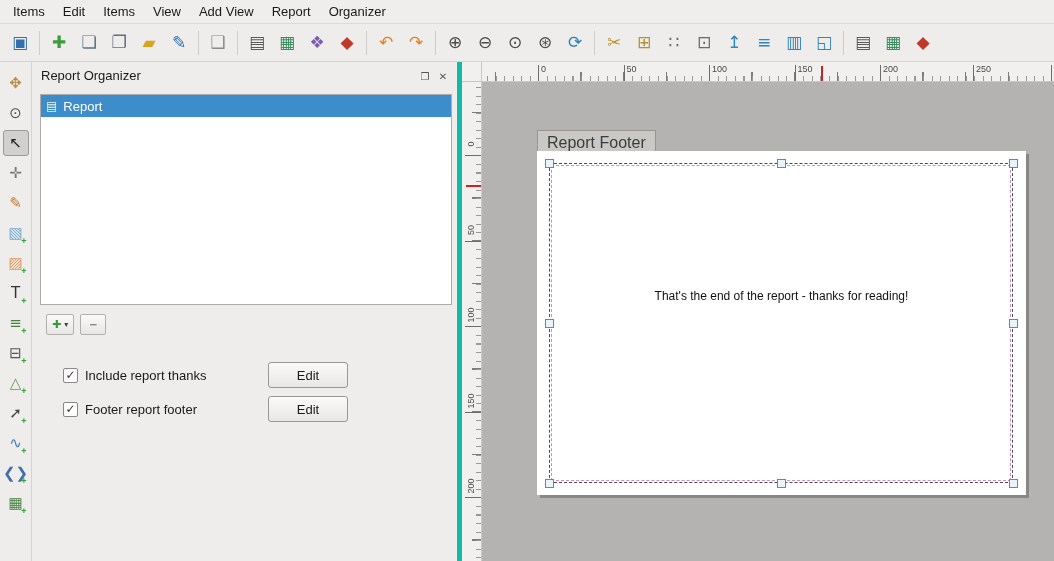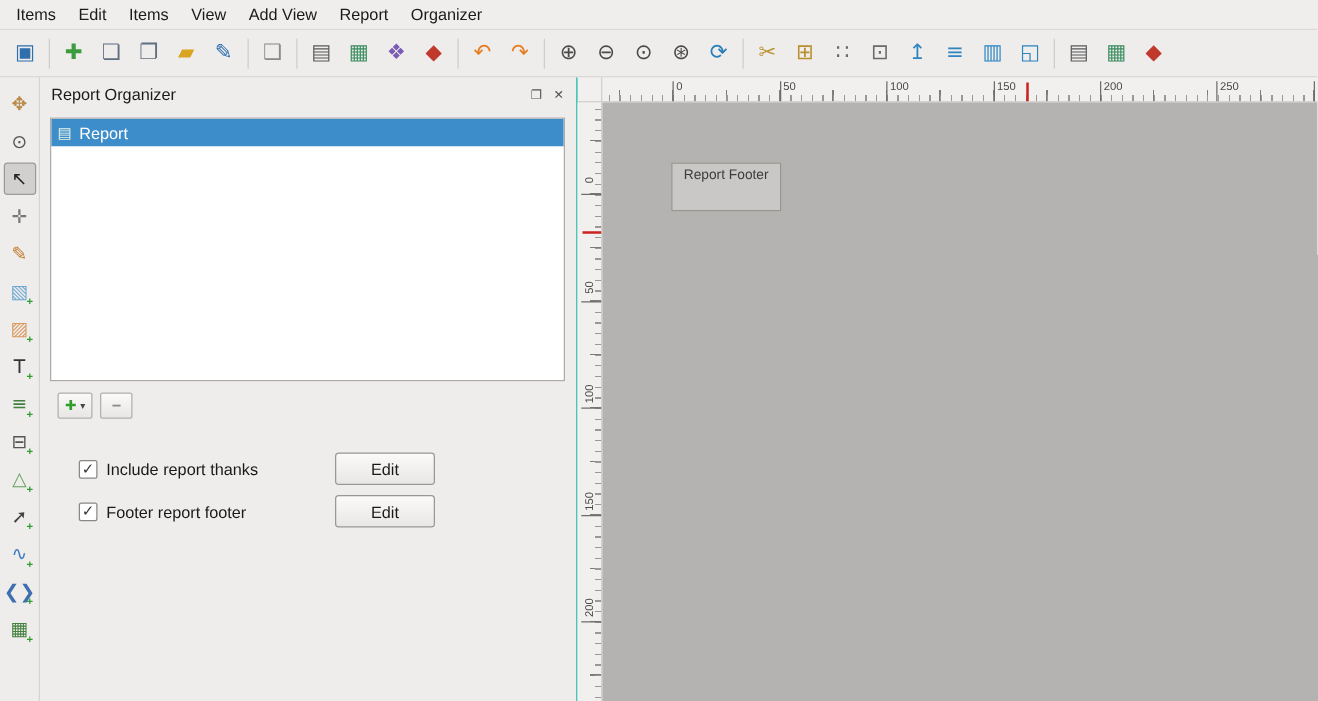--- a/index.html
+++ b/index.html
@@ -11,21 +11,21 @@
   .tb-group{display:flex;align-items:center;gap:2px}
   .tb-sep{width:1px;height:24px;background:#cfccc9;margin:0 5px}
   .tb-btn{width:28px;height:28px;display:flex;align-items:center;justify-content:center;border-radius:3px}
   .tb-glyph{font-family:"DejaVu Sans",sans-serif;font-size:17px;line-height:1}
   .main{display:flex;height:499px}
   .toolbox{width:32px;border-right:1px solid #d6d3d0;padding-top:4px;overflow:hidden;background:#efedec}
   .tool-btn{position:relative;width:26px;height:26px;margin:4px auto 3px;display:flex;align-items:center;justify-content:center;border:1px solid transparent;border-radius:3px}
   .tool-btn.pressed{background:#d2d0ce;border-color:#9c9a97}
   .tool-glyph{font-family:"DejaVu Sans",sans-serif;font-size:15px;line-height:1}
   .tool-badge{position:absolute;right:1px;bottom:-1px;font-size:9px;font-weight:bold;color:#2f9e2f;line-height:1}
-  .panel{position:relative;width:430px;background:#efedec;border-right:1px solid #14b8a6}
+  .panel{position:relative;width:430px;background:#efedec;border-right:5px solid #14b8a6}
   .panel-title{position:absolute;left:9px;top:6px}
   .panel-btn{position:absolute;top:7px;width:14px;height:14px;font-size:10px;color:#555;display:flex;align-items:center;justify-content:center}
   .panel-btn.float{right:25px}
   .panel-btn.close{right:7px}
   .listbox{position:absolute;left:8px;top:32px;width:412px;height:211px;background:#fff;border:1px solid #aeaca9;overflow:hidden}
   .list-row{display:flex;align-items:center;height:22px;padding-left:5px;gap:6px}
   .list-row.selected{background:#3d8dca;color:#fff}
   .row-icon{font-family:"DejaVu Sans",sans-serif;font-size:12px;color:#eaf6ea;line-height:1}
   .list-btns{position:absolute;left:14px;top:252px;display:flex;gap:6px}
   .sm-btn{height:21px;min-width:26px;display:flex;align-items:center;justify-content:center;background:linear-gradient(#fbfaf9,#e8e6e4);border:1px solid #b2b0ad;border-radius:2px;padding:0 5px}
@@ -47,21 +47,21 @@
   .h-lab{position:absolute;left:3px;top:-1px;font-size:9px;color:#4a4a4a;white-space:nowrap}
   .h-indicator{position:absolute;left:339px;top:4px;bottom:0;width:2px;background:#cc2222}
   .canvas-body{flex:1;display:flex;min-height:0}
   .v-ruler{position:relative;width:20px;flex:none;background:#f2f0ee;border-right:1px solid #c9c6c3;
     background-image:repeating-linear-gradient(to bottom,#9a9896 0 1px,transparent 1px 8.55px),repeating-linear-gradient(to bottom,#7e7c7a 0 1px,transparent 1px 42.75px);
     background-size:5px 100%,9px 100%;background-repeat:no-repeat,no-repeat;background-position:right 0 top 4.6px,right 0 top 30.25px}
   .v-tick{position:absolute;left:3px;right:0;height:1px;background:#6f6d6b}
   .v-lab{position:absolute;left:-2px;width:22px;text-align:center;font-size:9px;color:#4a4a4a;transform:rotate(-90deg)}
   .v-indicator{position:absolute;top:103px;left:4px;right:0;height:2px;background:#cc2222}
   .viewport{position:relative;flex:1;background:#b5b3b1;overflow:hidden}
-  .page-tab{position:absolute;left:55px;top:48px;height:39px;padding:3px 9px;background:#cac8c6;border:1px solid #98958f;font-size:11px;color:#3c3c3c;z-index:1;white-space:nowrap}
+  .page-tab{position:absolute;left:55px;top:48px;height:39px;padding:3px 9px;background:#cac8c6;border:1px solid #98958f;font-size:16px;color:#3c3c3c;z-index:1;white-space:nowrap}
   .page{position:absolute;left:55px;top:69px;width:489px;height:344px;background:#fff;box-shadow:3px 3px 0 0 #898785;z-index:2}
   .frame-outer{position:absolute;left:12px;top:12px;width:464px;height:320px;border:1px dashed #4a4a4a}
   .frame-inner{position:absolute;left:1px;top:1px;right:1px;bottom:1px;border:1px dashed #c98fb8}
   .page-text{position:absolute;left:0;right:0;top:138px;text-align:center;font-size:12px;color:#111}
   .handle{position:absolute;width:9px;height:9px;background:#eaf2fa;border:1px solid #4a90c4;z-index:3}
 </style>
 </head>
 <body>
 
 <div class="app">
@@ -323,18 +323,32 @@
             <div class="v-lab" style="top: 142.5px;">50</div>
             <div class="v-tick" style="top: 244px;"></div>
             <div class="v-lab" style="top: 228px;">100</div>
             <div class="v-tick" style="top: 329.5px;"></div>
             <div class="v-lab" style="top: 313.5px;">150</div>
             <div class="v-tick" style="top: 415px;"></div>
             <div class="v-lab" style="top: 399px;">200</div>
           </div>
         <div class="viewport">
           <div class="page-tab">Report Footer</div>
+          <div class="page">
+            <div class="frame-outer">
+              <div class="frame-inner"></div>
+            </div>
+            <div class="page-text">That's the end of the report - thanks for reading!</div>
+          <div class="handle" style="left: 7.5px; top: 7.5px;"></div>
+              <div class="handle" style="left: 239.5px; top: 7.5px;"></div>
+              <div class="handle" style="left: 471.5px; top: 7.5px;"></div>
+              <div class="handle" style="left: 7.5px; top: 167.5px;"></div>
+              <div class="handle" style="left: 471.5px; top: 167.5px;"></div>
+              <div class="handle" style="left: 7.5px; top: 327.5px;"></div>
+              <div class="handle" style="left: 239.5px; top: 327.5px;"></div>
+              <div class="handle" style="left: 471.5px; top: 327.5px;"></div>
+            </div>
         </div>
       </div>
     </div>
 
   </div>
 </div>
 
 </body></html>

